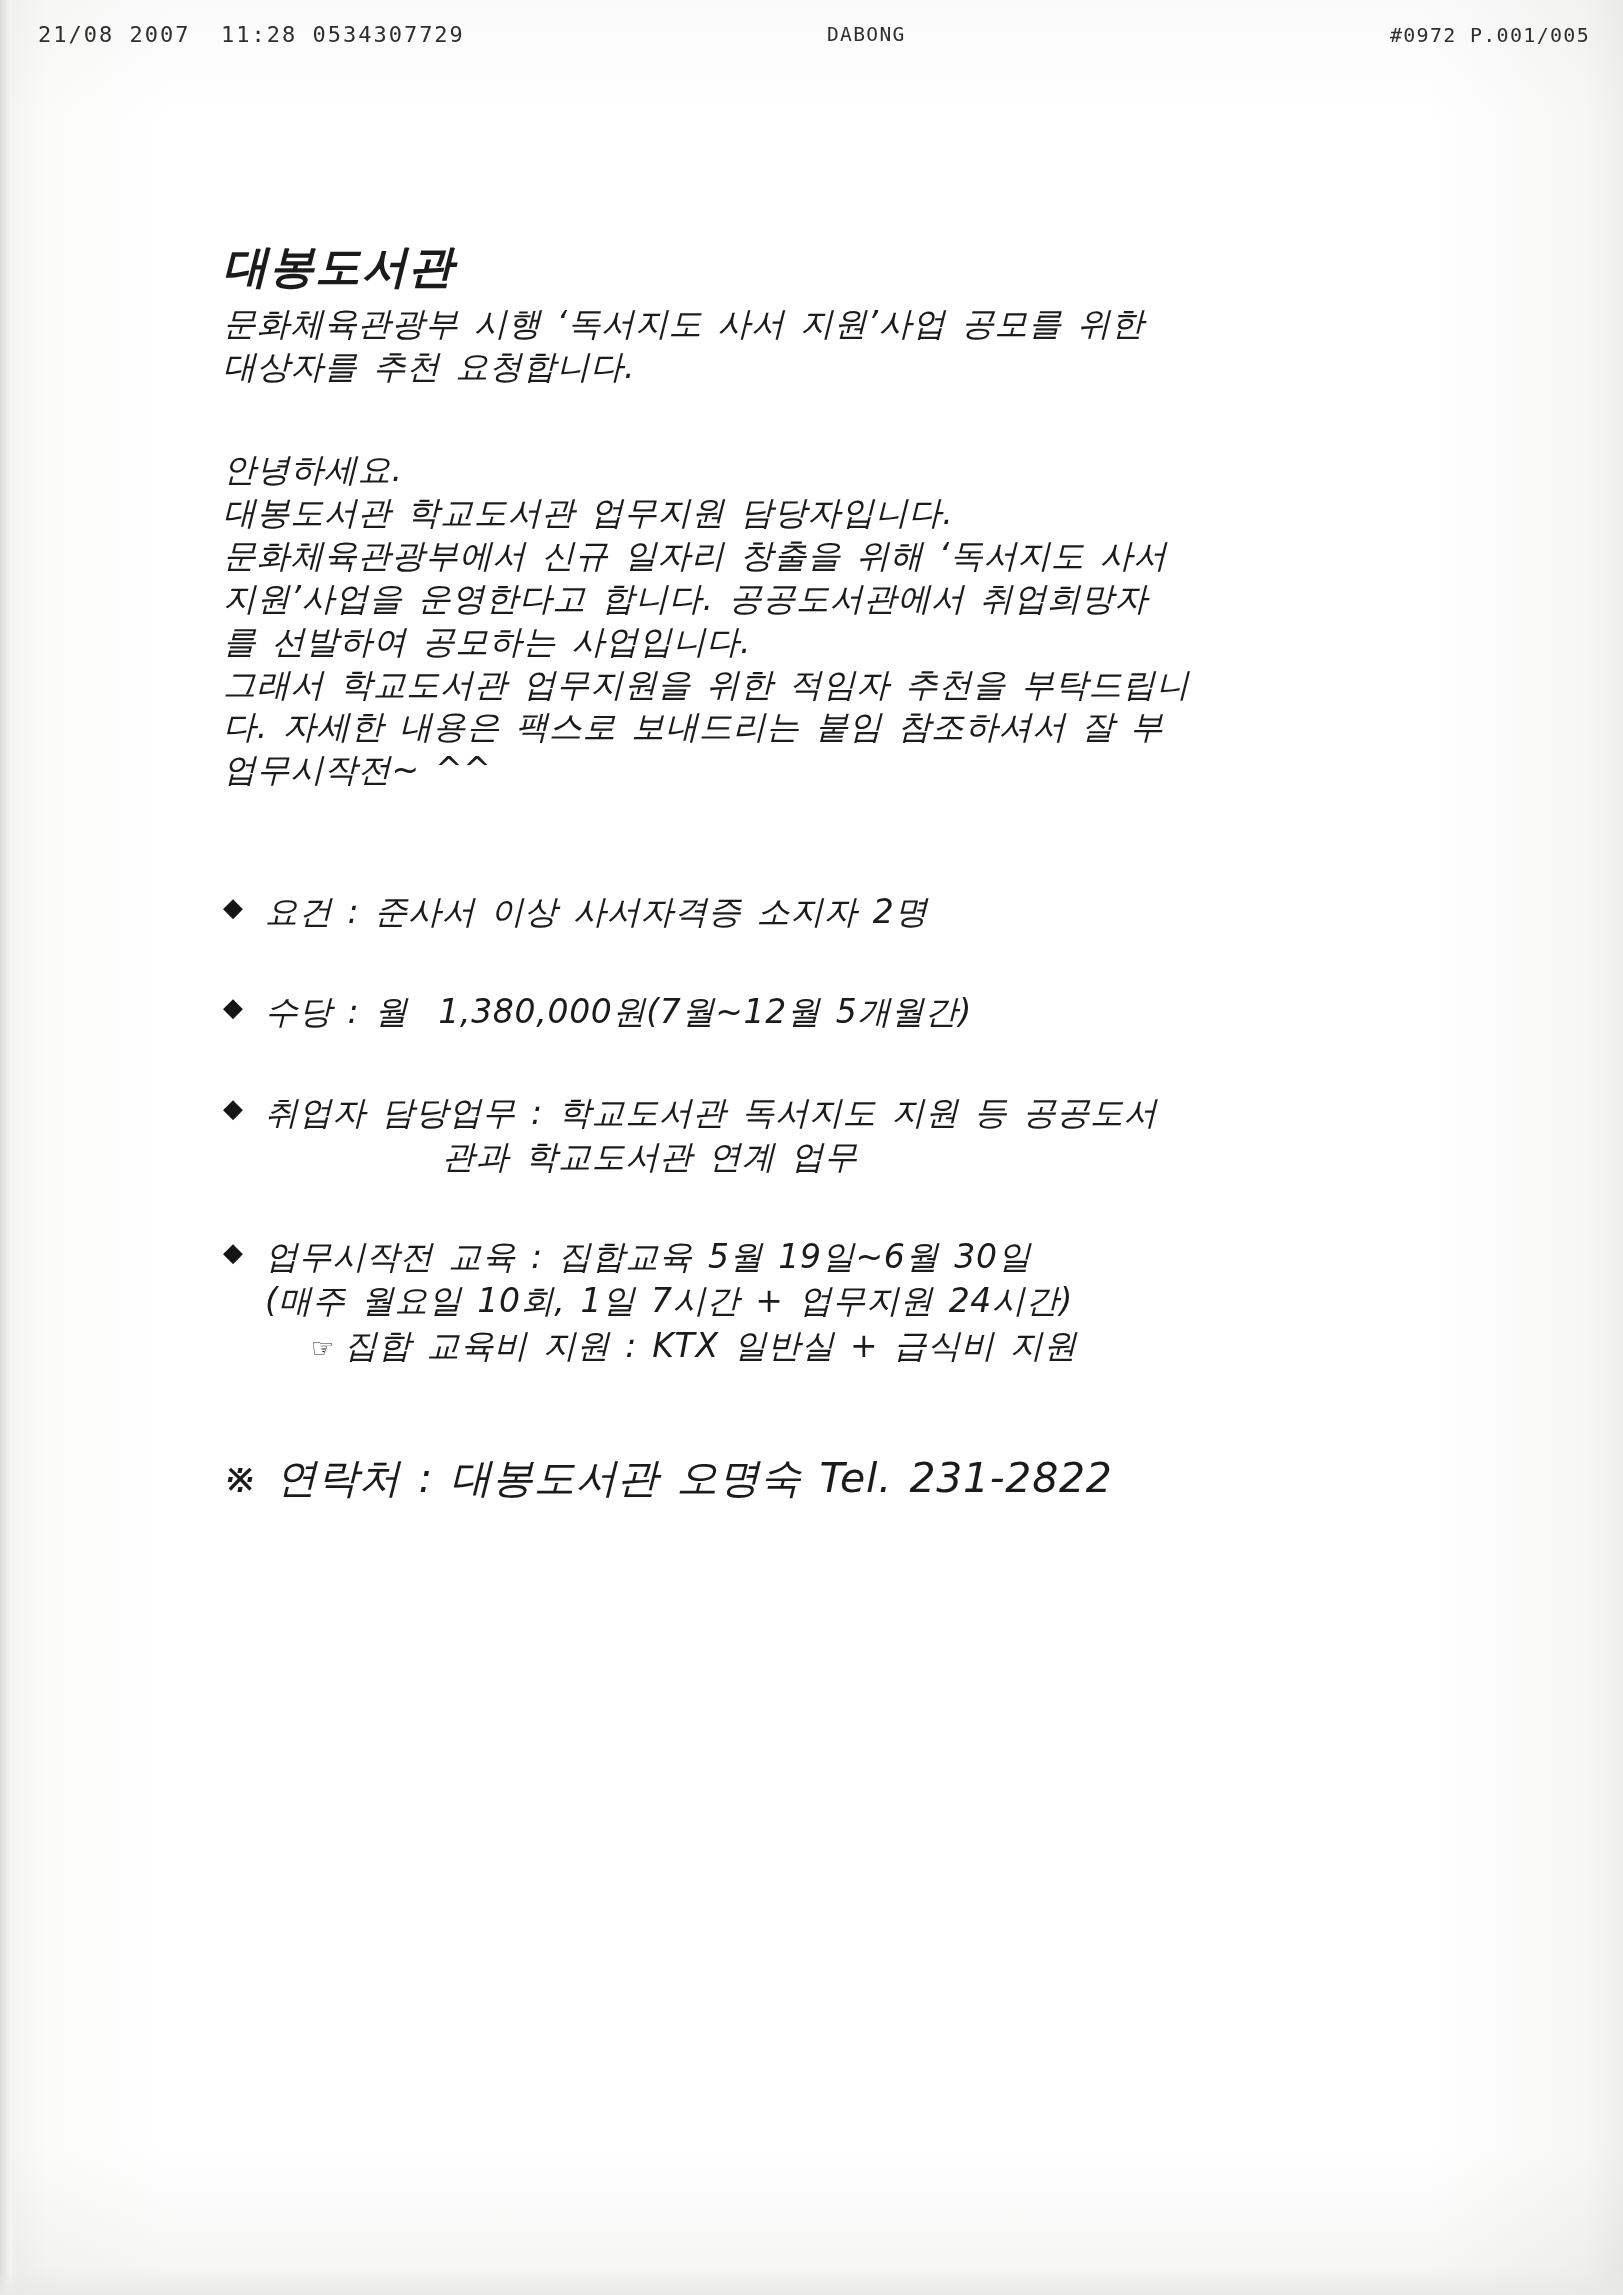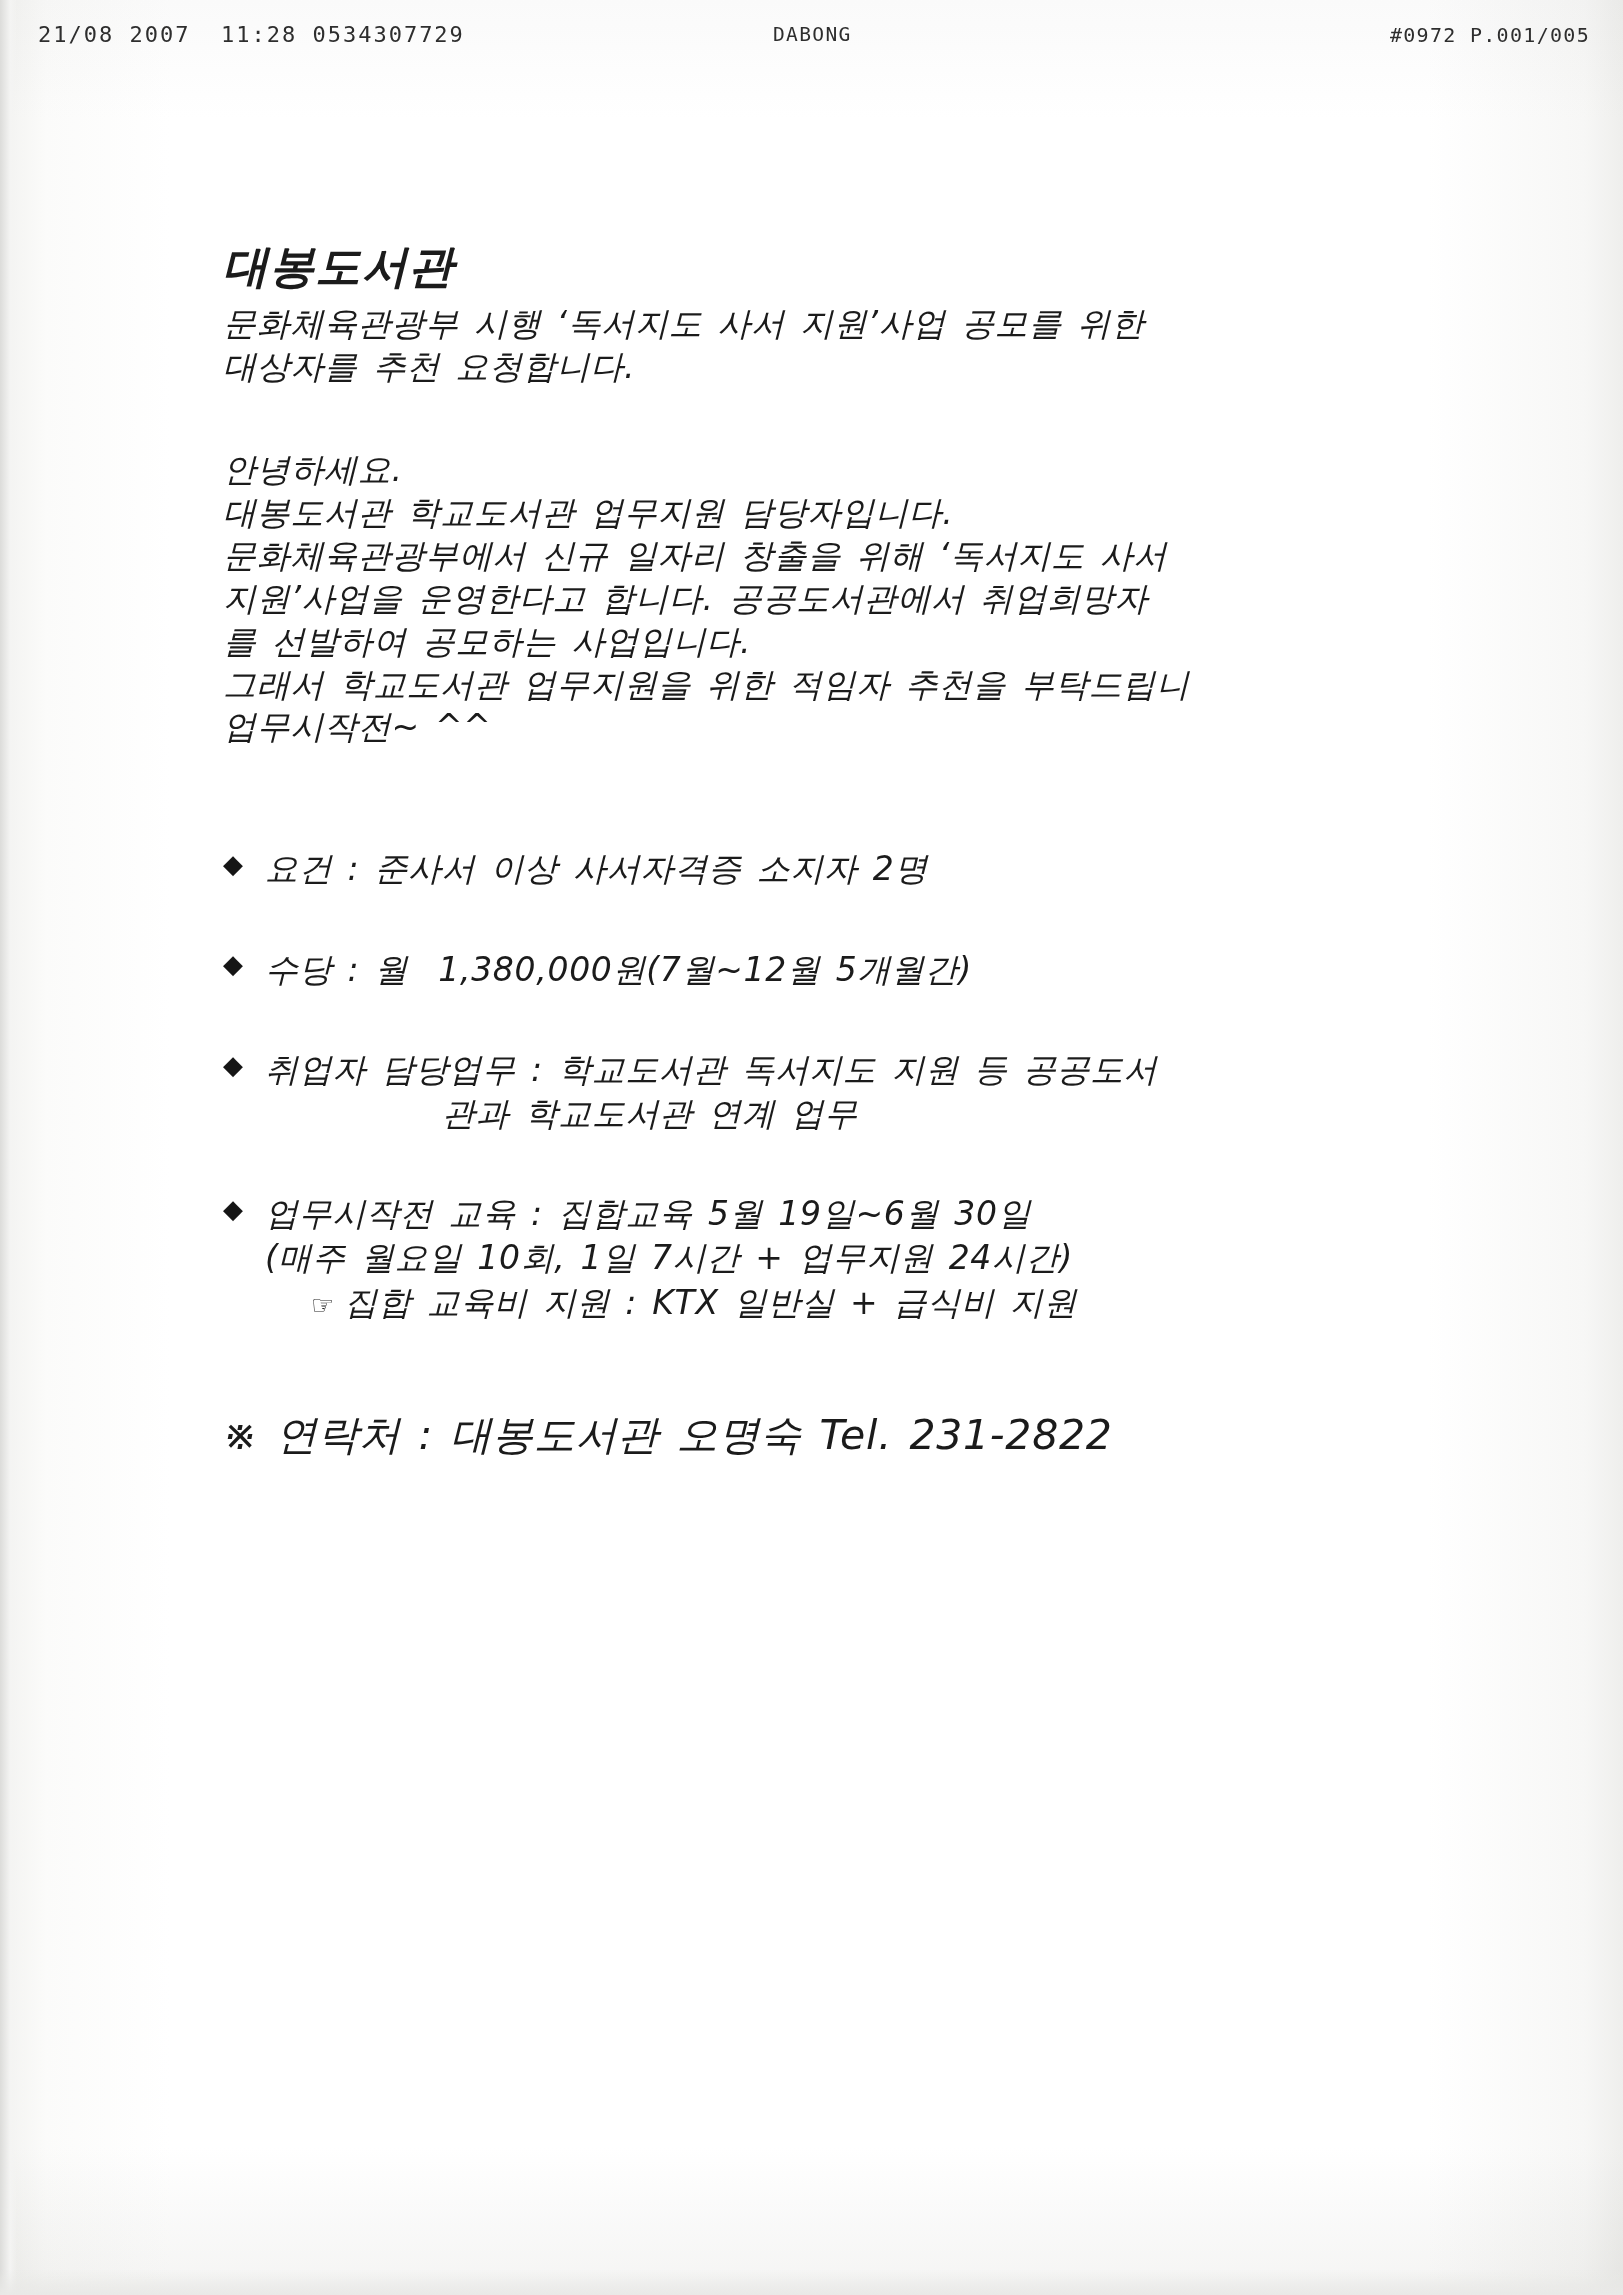--- a/index.html
+++ b/index.html
@@ -55,21 +55,21 @@
     color: #2e2e2e;
   }
   .fax-left {
     position: absolute;
     left: 38px;
     top: 0;
     white-space: pre;
   }
   .fax-center {
     position: absolute;
-    left: 773px;
+    left: 827px;
     top: 1.3px;
     font-size: 19.6px;
     letter-spacing: 1.3px;
   }
   .fax-right {
     position: absolute;
     right: 34px;
     top: 1.3px;
     font-size: 20px;
     letter-spacing: 1.3px;
@@ -174,20 +174,21 @@
     <p class="para">
       <span class="para-line">안녕하세요.</span>
     </p>
 
     <p class="para">
       <span class="para-line">대봉도서관 학교도서관 업무지원 담당자입니다.</span>
       <span class="para-line">문화체육관광부에서 신규 일자리 창출을 위해 ‘독서지도 사서</span>
       <span class="para-line">지원’사업을 운영한다고 합니다. 공공도서관에서 취업희망자</span>
       <span class="para-line">를 선발하여 공모하는 사업입니다.</span>
       <span class="para-line">그래서 학교도서관 업무지원을 위한 적임자 추천을 부탁드립니</span>
+      <span class="para-line">다. 자세한 내용은 팩스로 보내드리는 붙임 참조하셔서 잘 부</span>
       <span class="para-line">업무시작전~ ^^</span>
     </p>
 
     <div class="gap-lg"></div>
 
     <div class="bullets">
 
       <div class="bullet-block">
         <span class="bullet-mark">◆</span>
         <div class="bullet-body">

